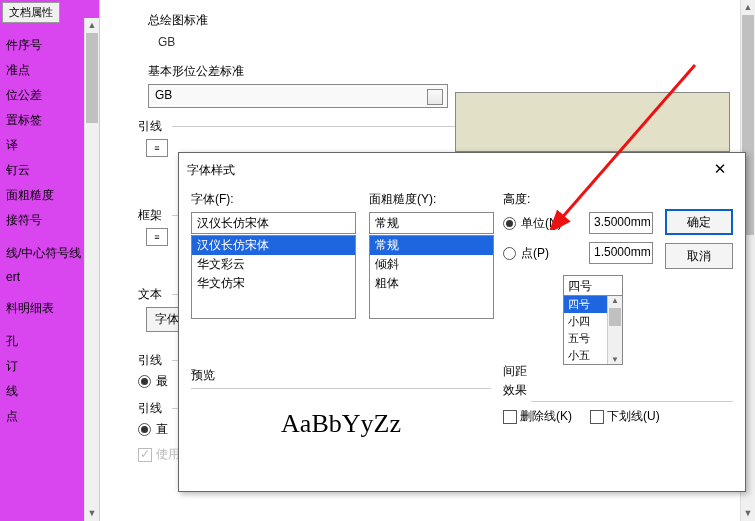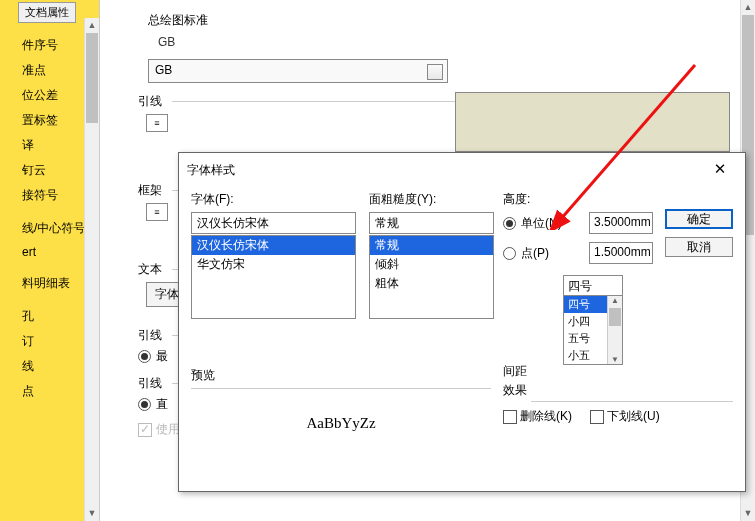--- a/index.html
+++ b/index.html
@@ -1,18 +1,18 @@
 <!DOCTYPE html>
 <html><head>
 <meta charset="utf-8">
 <style>
 * { box-sizing: border-box; margin: 0; padding: 0; font-family: "Microsoft YaHei", "SimSun", sans-serif; font-size: 12px; }
 body { background: #fff; width: 755px; height: 521px; overflow: hidden; position: relative; }
 
-.sidebar { position: absolute; left: 0; top: 0; width: 100px; height: 521px; border-right: 1px solid #ccc; background: #fde047; padding-left: 16px; }
+.sidebar { position: absolute; left: 0; top: 0; width: 100px; height: 521px; border-right: 1px solid #ccc; background: #d946ef; }
 .sidebar-tab { border: 1px solid #999; background: #f0f0f0; padding: 2px 6px; margin: 2px; display: inline-block; font-size: 11px; }
 .sidebar-item { padding: 4px 6px; cursor: pointer; white-space: nowrap; overflow: hidden; }
 .sidebar-scroll { position: absolute; right: 0; top: 18px; bottom: 0; width: 15px; background: #f0f0f0; border-left: 1px solid #ddd; }
 .sidebar-thumb { position: absolute; top: 15px; left: 1px; right: 1px; height: 90px; background: #c0c0c0; }
 .sidebar-arrow { position: absolute; left: 0; right: 0; height: 15px; text-align: center; font-size: 9px; line-height: 15px; color: #666; }
 
 .main { position: absolute; left: 100px; top: 0; right: 0; bottom: 0; background: #fff; padding: 8px 0 0 8px; }
 .main-scroll { position: absolute; right: 0; top: 0; bottom: 0; width: 15px; background: #f0f0f0; border-left: 1px solid #ddd; }
 .main-thumb { position: absolute; top: 15px; left: 1px; right: 1px; height: 220px; background: #c0c0c0; }
 
@@ -52,25 +52,25 @@
 
 .sizebox { position: absolute; left: 384px; top: 88px; width: 60px; border: 1px solid #888; }
 .sizein { width: 100%; height: 20px; border: none; border-bottom: 1px solid #888; padding: 2px 4px; background: #fff; }
 .sizelist { height: 68px; display: flex; }
 .sizecol { flex: 1; }
 .sizelitem { padding: 0 4px; font-size: 11px; line-height: 17px; }
 .sizelitem.sel { background: #1e66e0; color: #fff; }
 .sizesb { width: 15px; background: #f0f0f0; border-left: 1px solid #ccc; position: relative; }
 .sizesb-th { position: absolute; top: 12px; left: 1px; right: 1px; height: 18px; background: #c0c0c0; }
 
-.btn { width: 68px; height: 20px; border: 1px solid #888; background: #f4f4f4; display: flex; align-items: center; justify-content: center; margin-bottom: 8px; }
+.btn { width: 68px; height: 26px; border: 1px solid #888; background: #f4f4f4; display: flex; align-items: center; justify-content: center; margin-bottom: 8px; }
 .btn.primary { border: 2px solid #0a62c9; }
 
 .preview-sec { position: absolute; left: 12px; top: 180px; width: 300px; }
-.preview-area { border-top: 1px solid #ccc; margin-top: 4px; height: 70px; display: flex; align-items: center; justify-content: center; font-size: 15px; font-family: "SimSun", serif; }
+.preview-area { border-top: 1px solid #ccc; margin-top: 4px; height: 70px; display: flex; align-items: center; justify-content: center; font-size: 26px; font-family: "SimSun", serif; }
 
 .fx { position: absolute; left: 324px; top: 195px; right: 12px; }
 .fx-row { display: flex; gap: 18px; margin-top: 6px; }
 .chk { width: 14px; height: 14px; border: 1px solid #555; display: inline-block; vertical-align: middle; margin-right: 3px; }
 
 .checkbox-row { display: flex; align-items: center; gap: 4px; color: #b8b8b8; margin-top: 6px; }
 .dchk { width: 14px; height: 14px; border: 1px solid #bbb; position: relative; }
 .dchk::after { content: "✓"; position: absolute; left: 1px; top: -2px; color: #bbb; font-size: 12px; }
 
 .arrow-svg { position: absolute; left: 445px; top: 60px; pointer-events: none; z-index: 50; }
@@ -81,20 +81,21 @@
 <div class="sidebar">
   <span class="sidebar-tab">文档属性</span>
   <div>
     <div class="sidebar-item"></div>
     <div class="sidebar-item">件序号</div>
     <div class="sidebar-item">准点</div>
     <div class="sidebar-item">位公差</div>
     <div class="sidebar-item">置标签</div>
     <div class="sidebar-item">译</div>
     <div class="sidebar-item">钉云</div>
+    <div class="sidebar-item">面粗糙度</div>
     <div class="sidebar-item">接符号</div>
     <div class="sidebar-item"></div>
     <div class="sidebar-item">线/中心符号线</div>
     <div class="sidebar-item">ert</div>
     <div class="sidebar-item"></div>
     <div class="sidebar-item">料明细表</div>
     <div class="sidebar-item"></div>
     <div class="sidebar-item">孔</div>
     <div class="sidebar-item">订</div>
     <div class="sidebar-item">线</div>
@@ -104,20 +105,21 @@
     <div class="sidebar-arrow" style="top:0">▲</div>
     <div class="sidebar-thumb"></div>
     <div class="sidebar-arrow" style="bottom:0">▼</div>
   </div>
 </div>
 
 <div class="main">
   <div style="padding-left:40px;">
     <div class="section-label">总绘图标准</div>
     <div class="readonly-val">GB</div>
+    <div class="section-label">基本形位公差标准</div>
     <div class="combo">
       <span>GB</span>
       <span class="combo-arrow"></span>
     </div>
   </div>
 
   <div class="preview-box"></div>
 
   <div style="padding-left:30px; padding-right:30px;">
     <div class="group-row">
@@ -182,20 +184,21 @@
   <div class="dlg-title">
     <span>字体样式</span>
     <span class="dlg-close">✕</span>
   </div>
   <div class="dlg-body">
     <div class="col col1">
       <div class="lbl">字体(F):</div>
       <div class="txtbox">汉仪长仿宋体</div>
       <div class="listbox">
         <div class="listitem sel">汉仪长仿宋体</div>
+        <div class="listitem" style="font-family:cursive">华文彩云</div>
         <div class="listitem" style="font-family:'FangSong',serif">华文仿宋</div>
       </div>
     </div>
 
     <div class="col col2">
       <div class="lbl">面粗糙度(Y):</div>
       <div class="txtbox">常规</div>
       <div class="listbox">
         <div class="listitem sel">常规</div>
         <div class="listitem">倾斜</div>

